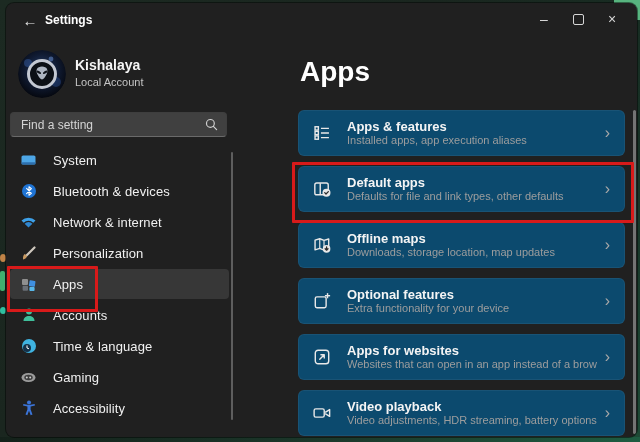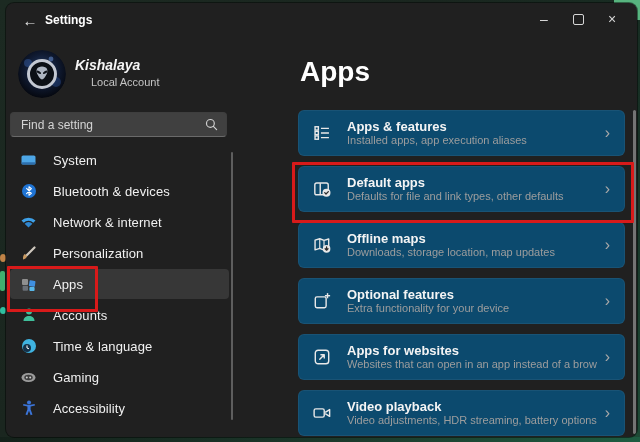--- a/index.html
+++ b/index.html
@@ -27,22 +27,22 @@
   
   .back{position:absolute;left:13px;top:7px;width:22px;height:20px;font-size:15px;color:#e8e8e8;
         display:flex;align-items:center;justify-content:center;}
   .win-title{position:absolute;left:39px;top:10px;font-size:12px;font-weight:700;color:#fff;}
   .controls{position:absolute;right:8px;top:4px;display:flex;}
   .ctl{width:34px;height:24px;display:flex;align-items:center;justify-content:center;color:#d6d6d6;font-size:14px;}
   .ctl .sq{width:9px;height:9px;border:1px solid #d6d6d6;border-radius:2px;display:block;}
 
   
   .avatar{position:absolute;left:12px;top:47px;width:48px;height:48px;border-radius:50%;overflow:hidden;}
-  .user-name{position:absolute;left:69px;top:54px;font-size:14px;font-weight:700;color:#f5f5f5;font-style:italic;}
-  .user-type{position:absolute;left:69px;top:73px;font-size:11px;color:#c4c4c4;margin-left:16px;}
+  .user-name{position:absolute;left:69px;top:54px;font-size:14px;font-weight:700;color:#f5f5f5;}
+  .user-type{position:absolute;left:69px;top:73px;font-size:11px;color:#c4c4c4;}
   .search{
     position:absolute;left:4px;top:109px;width:217px;height:25px;box-sizing:border-box;
     background:#404040;border:1px solid #3e3e3e;border-bottom-color:#6a6a6a;border-radius:4px;
     display:flex;align-items:center;padding:0 8px;
   }
   .search input{
     flex:1;background:transparent;border:none;outline:none;color:#e9e9e9;font-size:12px;
     font-family:"Liberation Sans","DejaVu Sans",sans-serif;min-width:0;
   }
   .search input::placeholder{color:#dcdcdc;opacity:.95;}

